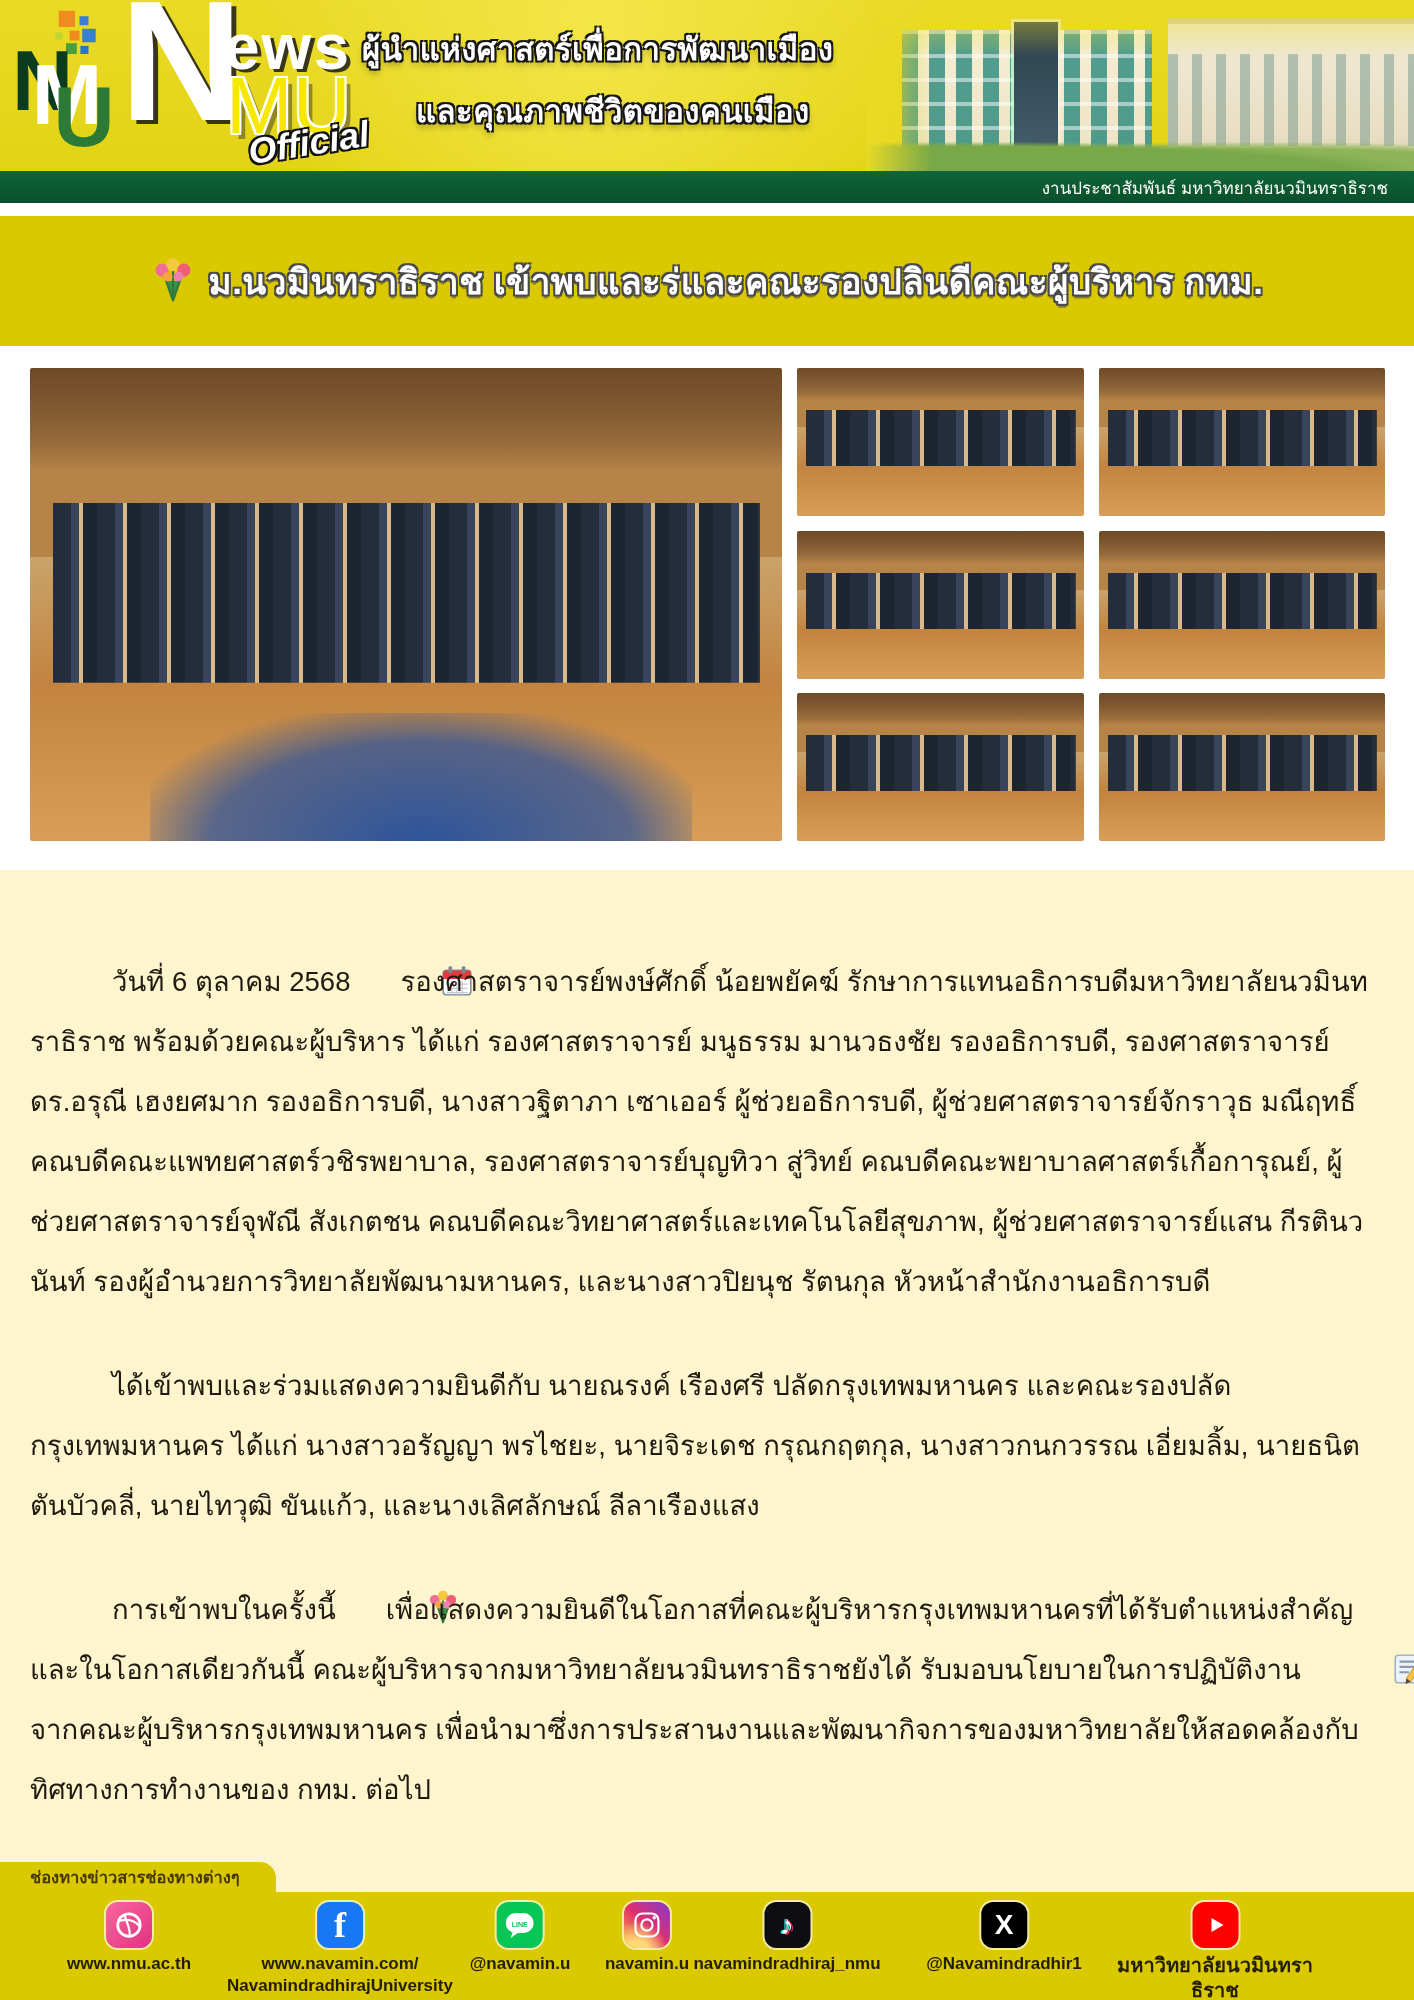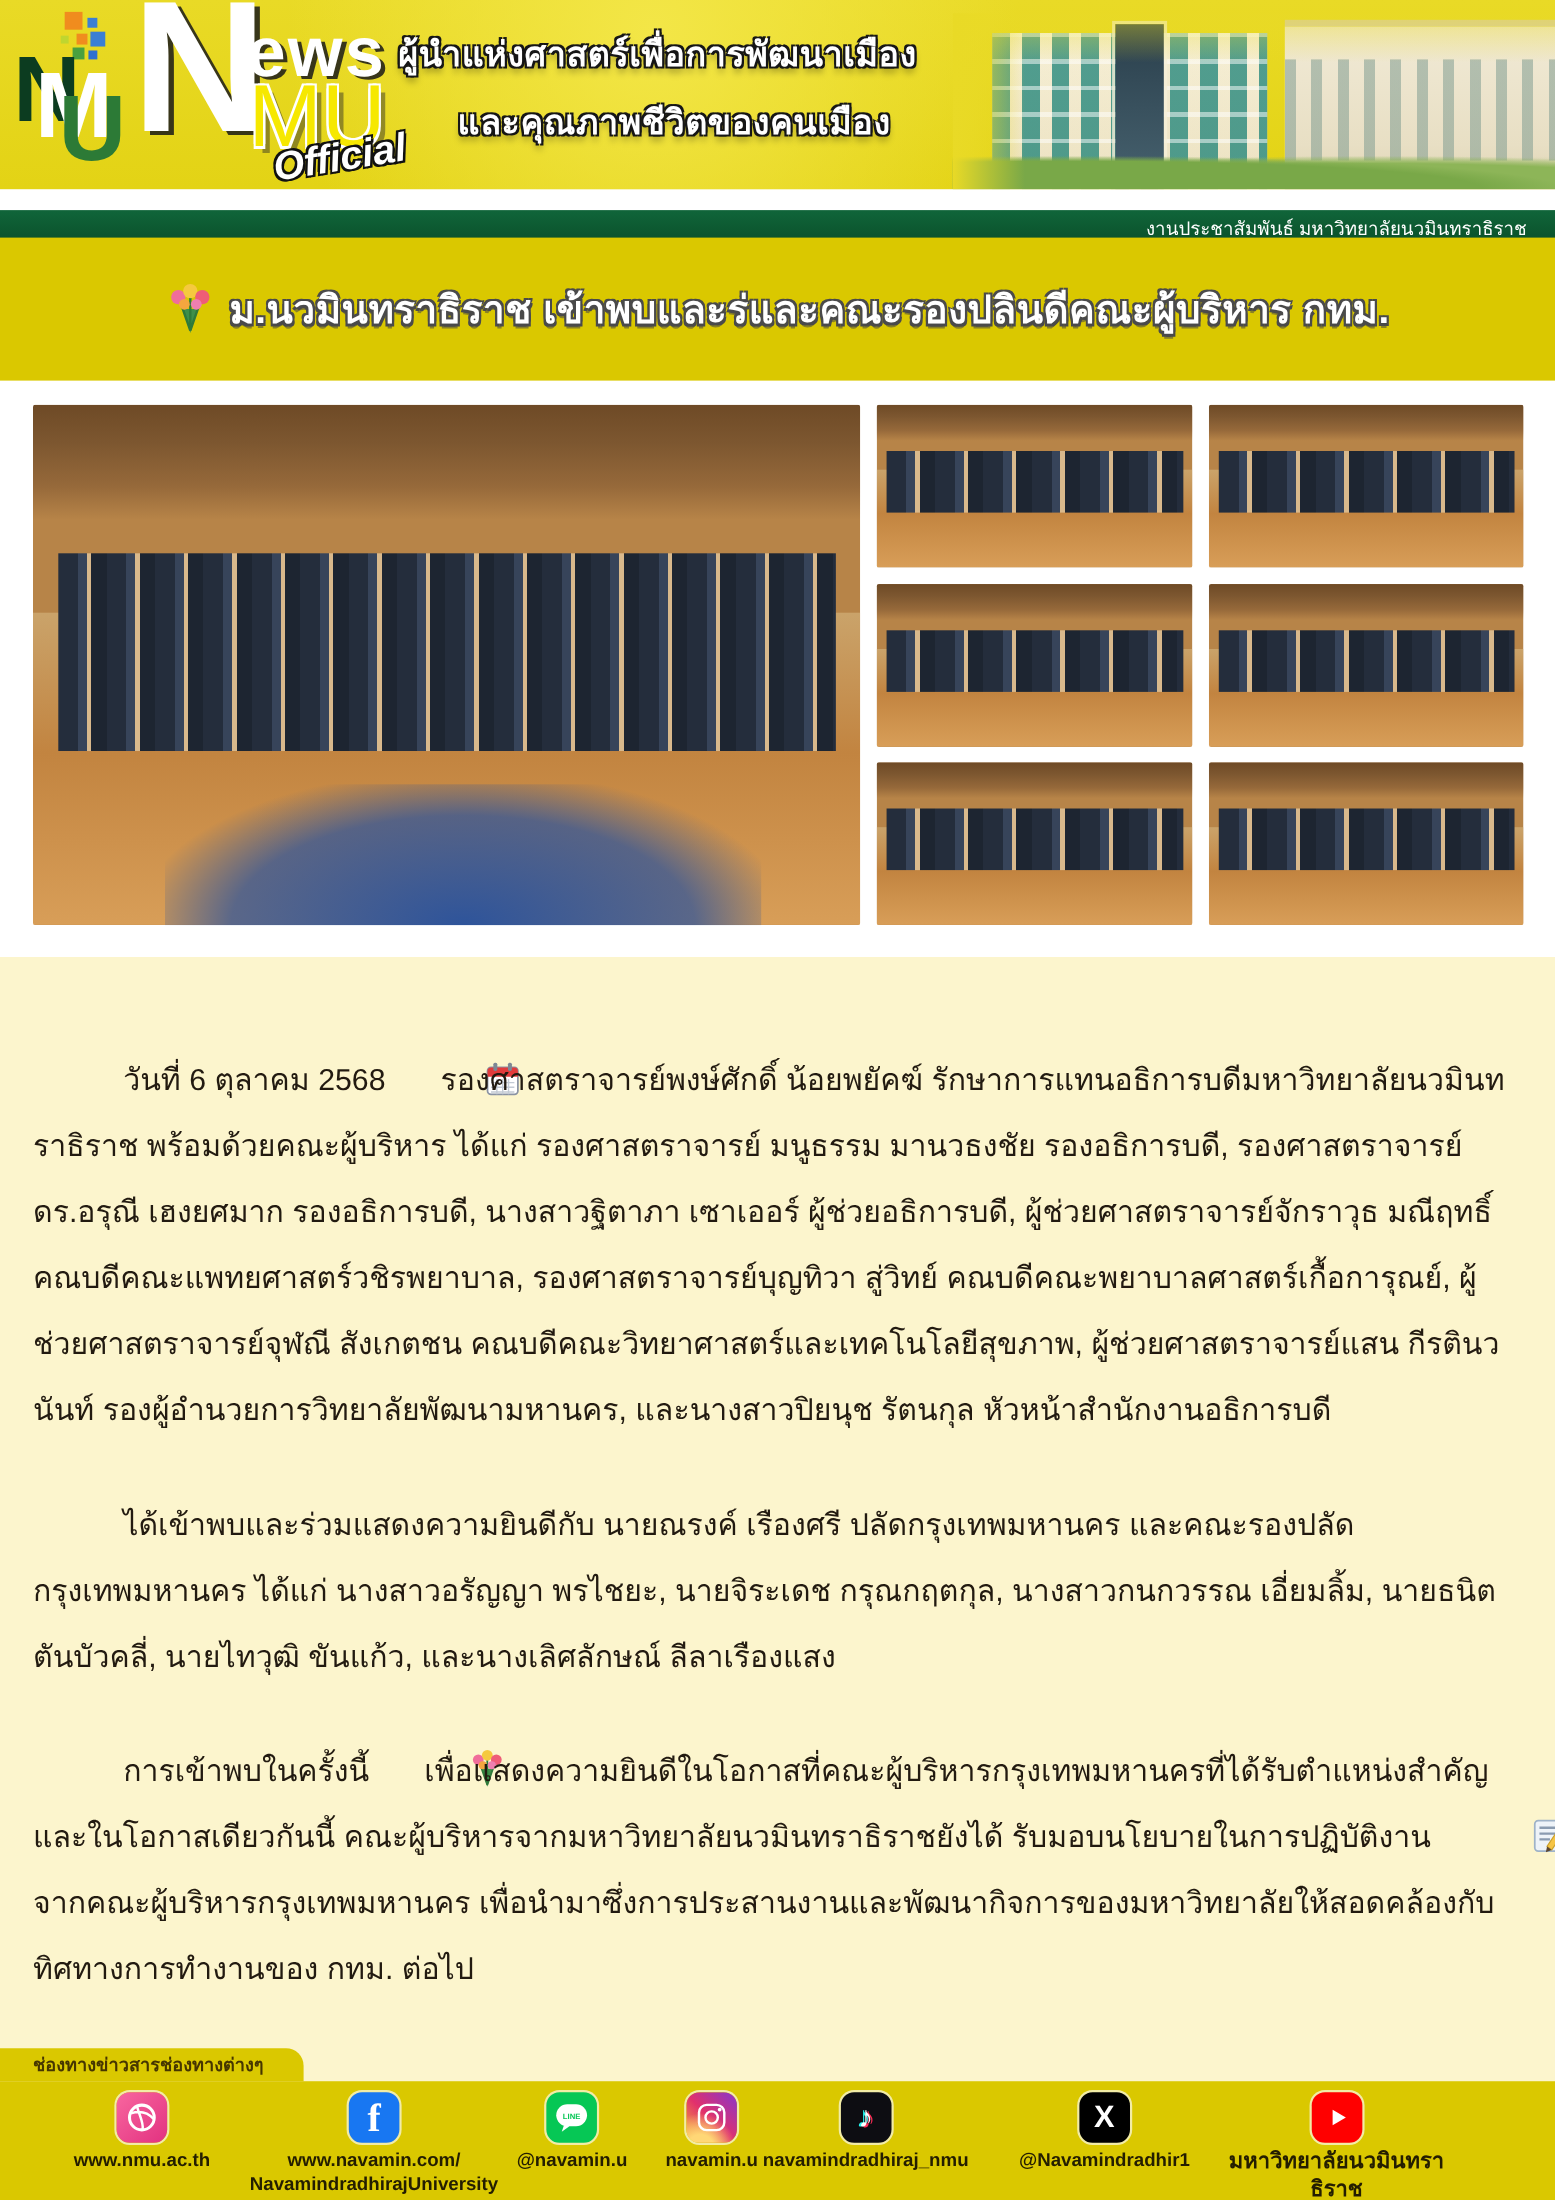--- a/index.html
+++ b/index.html
@@ -39,21 +39,21 @@
       linear-gradient(180deg,#f1ead6 0%,#e8dfc4 70%,#ddd2b2 100%);}
   .art-green{position:absolute;left:0;bottom:0;width:100%;height:30px;
     background:radial-gradient(ellipse at 20% 100%,#79a848 0 60%,rgba(121,168,72,0) 72%),
       radial-gradient(ellipse at 70% 100%,#8db558 0 55%,rgba(141,181,88,0) 72%),
       linear-gradient(180deg,rgba(133,170,80,0),#9eb964);}
   .header-art::after{content:"";position:absolute;inset:0;
     background:linear-gradient(90deg,rgba(233,218,38,1) 0,rgba(233,218,38,0) 12%),
                linear-gradient(180deg,rgba(233,218,38,.5) 0,rgba(233,218,38,0) 28%);}
 
   
-  .green-bar{position:absolute;left:0;top:191px;width:1414px;height:32px;box-sizing:border-box;
+  .green-bar{position:absolute;left:0;top:171px;width:1414px;height:32px;box-sizing:border-box;
     background:linear-gradient(180deg,#10653a,#0a4f29);color:#fff;font-size:17px;
     display:flex;align-items:center;justify-content:flex-end;padding-right:26px;}
 
   
   .headline{position:absolute;left:0;top:216px;width:1414px;height:130px;background:#dac800;
     display:flex;flex-direction:column;align-items:center;justify-content:center;gap:6px;}
   .headline-line{font-size:35px;font-weight:bold;color:#fff;letter-spacing:.5px;
     text-shadow:-2px -2px 0 #4a4a4a,2px -2px 0 #4a4a4a,-2px 2px 0 #4a4a4a,2px 2px 0 #4a4a4a,0 4px 0 rgba(70,70,70,.55);}
   .headline-row{display:flex;align-items:center;gap:14px;}
 

